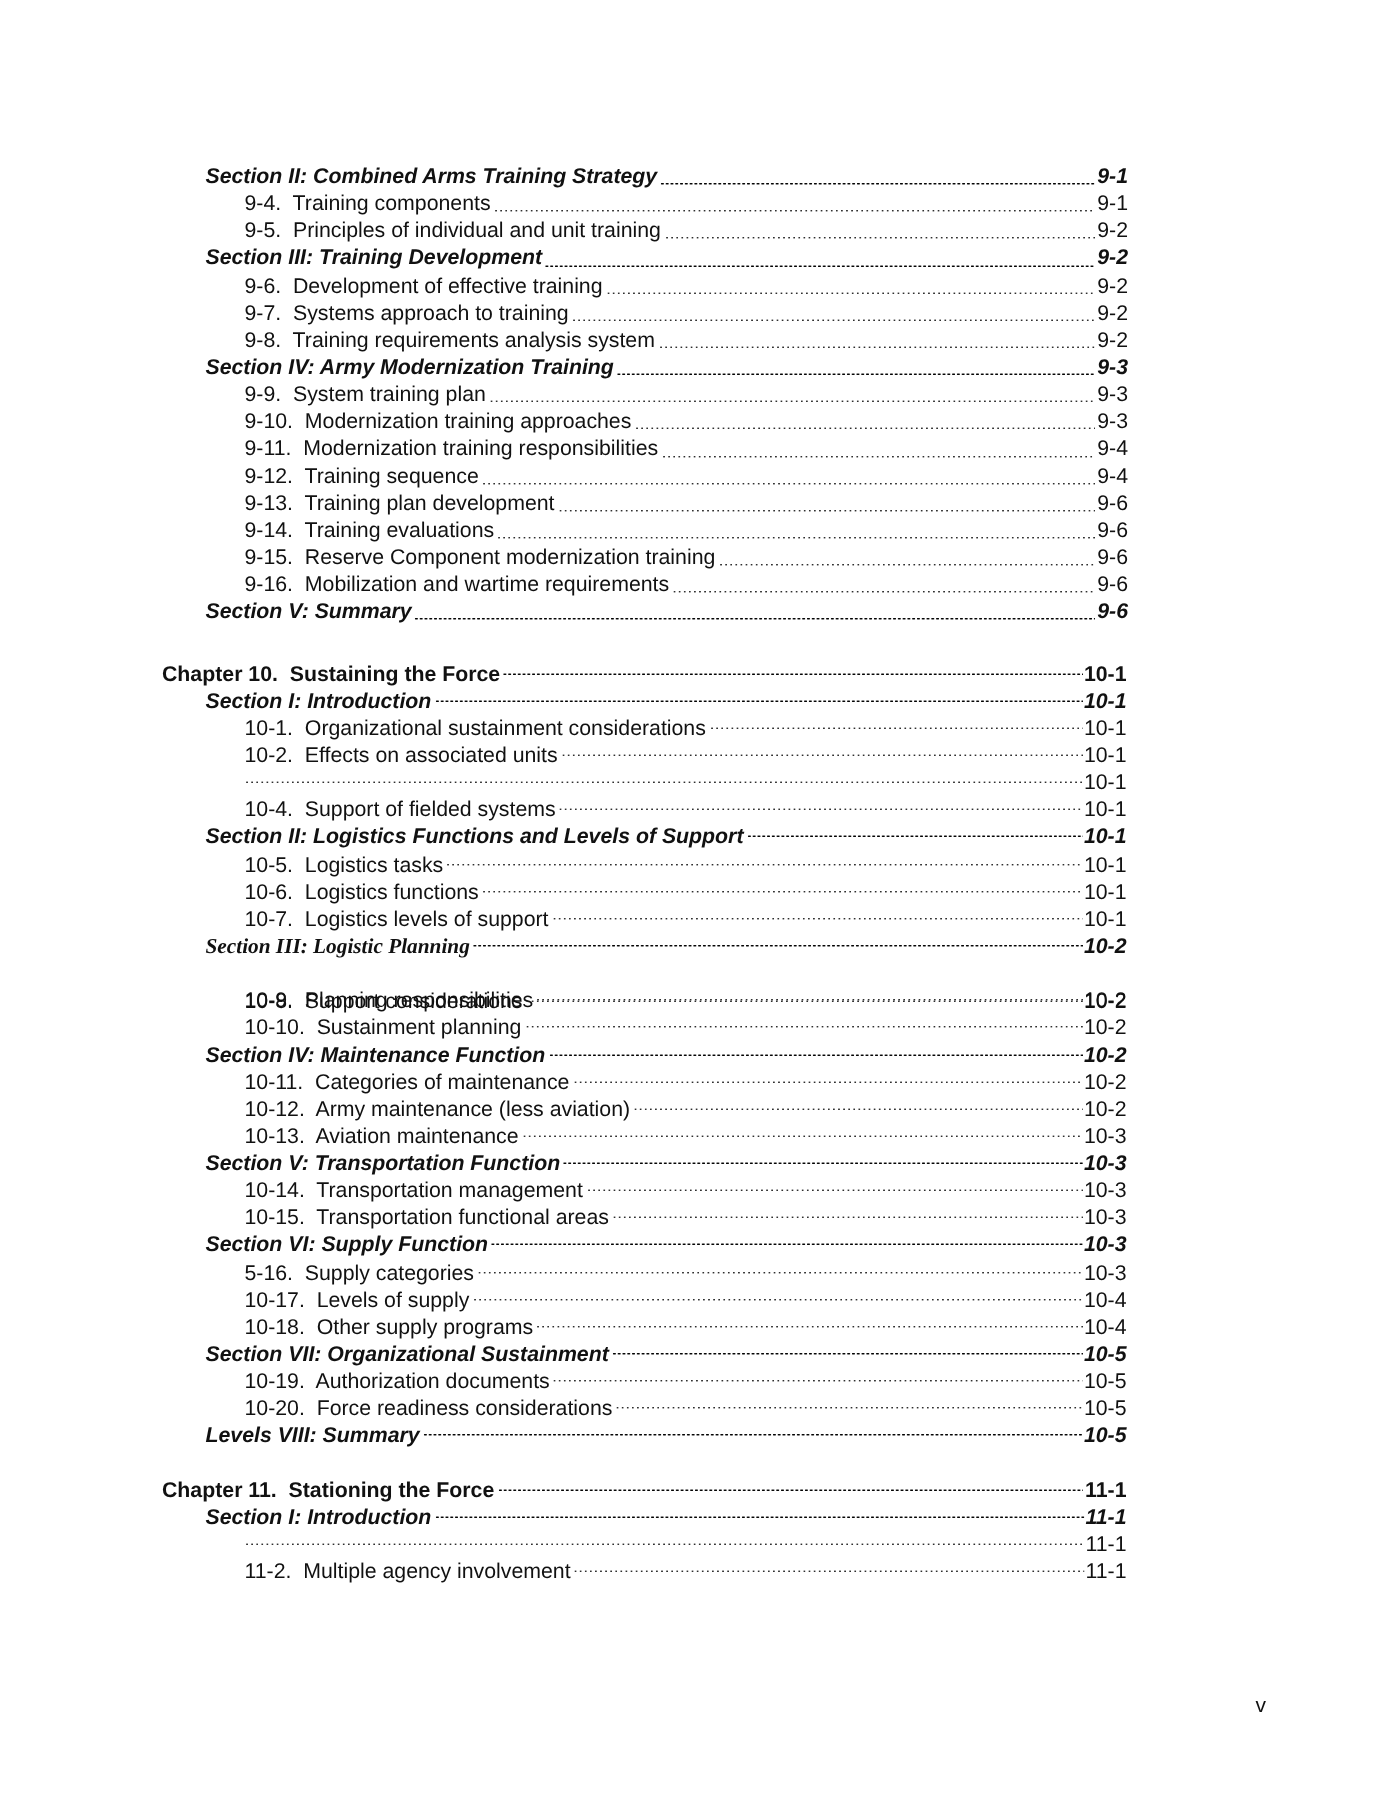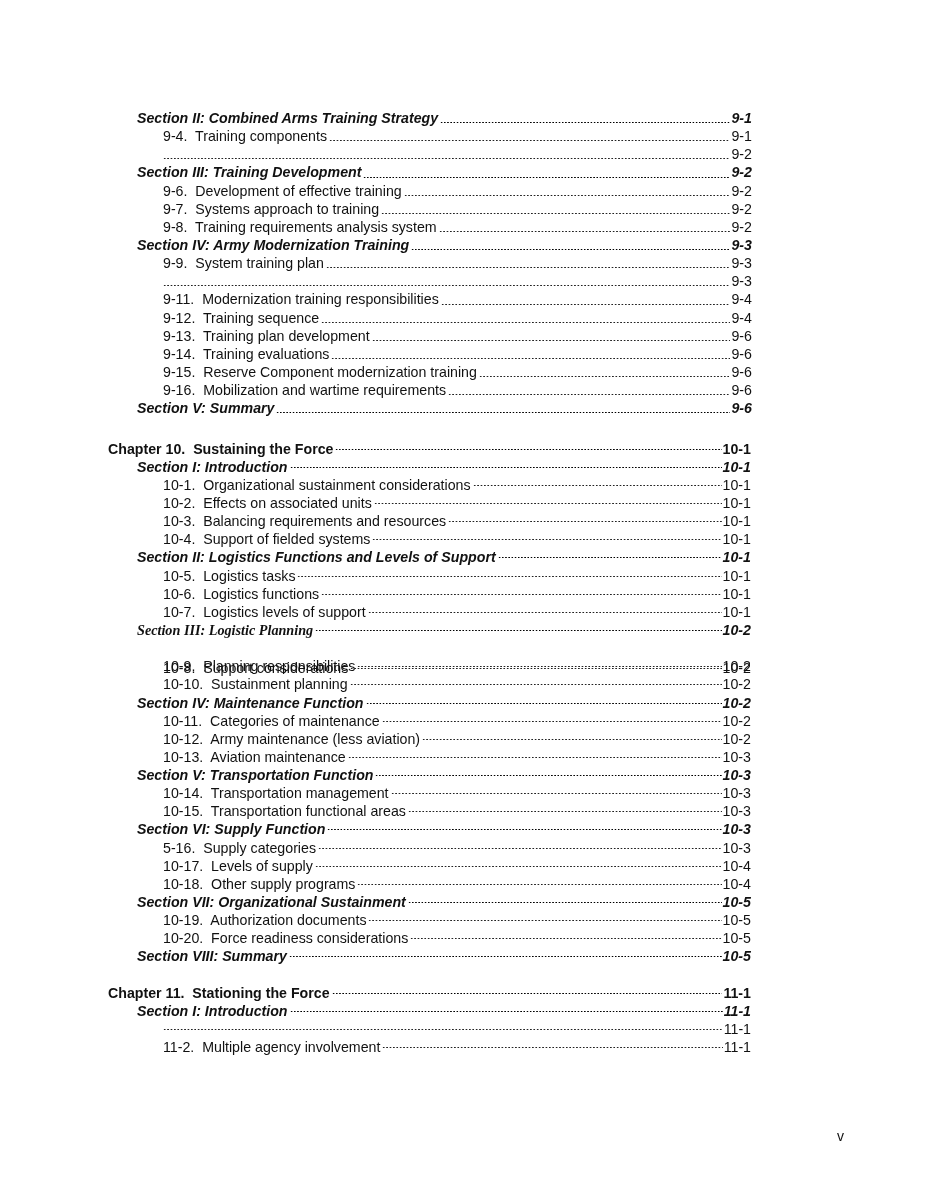--- a/index.html
+++ b/index.html
@@ -37,20 +37,21 @@
         <span class="label" style="white-space: pre;">Section II: Combined Arms Training Strategy</span>
         <span class="leader"></span>
         <span class="page">9-1</span>
       </div>
       <div class="row item">
         <span class="label" style="white-space: pre;">9-4.  Training components</span>
         <span class="leader"></span>
         <span class="page">9-1</span>
       </div>
       <div class="row item">
+        <span class="label" style="white-space: pre;">9-5.  Principles of individual and unit training</span>
         <span class="leader"></span>
         <span class="page">9-2</span>
       </div>
       <div class="row section">
         <span class="label" style="white-space: pre;">Section III: Training Development</span>
         <span class="leader"></span>
         <span class="page">9-2</span>
       </div>
       <div class="row item">
         <span class="label" style="white-space: pre;">9-6.  Development of effective training</span>
@@ -71,20 +72,21 @@
         <span class="label" style="white-space: pre;">Section IV: Army Modernization Training</span>
         <span class="leader"></span>
         <span class="page">9-3</span>
       </div>
       <div class="row item">
         <span class="label" style="white-space: pre;">9-9.  System training plan</span>
         <span class="leader"></span>
         <span class="page">9-3</span>
       </div>
       <div class="row item">
+        <span class="label" style="white-space: pre;">9-10.  Modernization training approaches</span>
         <span class="leader"></span>
         <span class="page">9-3</span>
       </div>
       <div class="row item">
         <span class="label" style="white-space: pre;">9-11.  Modernization training responsibilities</span>
         <span class="leader"></span>
         <span class="page">9-4</span>
       </div>
       <div class="row item">
         <span class="label" style="white-space: pre;">9-12.  Training sequence</span>
@@ -133,21 +135,20 @@
         <span class="label" style="white-space: pre;">10-1.  Organizational sustainment considerations</span>
         <span class="leader"></span>
         <span class="page">10-1</span>
       </div>
       <div class="row item">
         <span class="label" style="white-space: pre;">10-2.  Effects on associated units</span>
         <span class="leader"></span>
         <span class="page">10-1</span>
       </div>
       <div class="row item">
-        <span class="label" style="white-space: pre;">10-3.  Balancing requirements and resources</span>
         <span class="leader"></span>
         <span class="page">10-1</span>
       </div>
       <div class="row item">
         <span class="label" style="white-space: pre;">10-4.  Support of fielded systems</span>
         <span class="leader"></span>
         <span class="page">10-1</span>
       </div>
       <div class="row section">
         <span class="label" style="white-space: pre;">Section II: Logistics Functions and Levels of Support</span>
@@ -253,21 +254,21 @@
         <span class="label" style="white-space: pre;">10-19.  Authorization documents</span>
         <span class="leader"></span>
         <span class="page">10-5</span>
       </div>
       <div class="row item">
         <span class="label" style="white-space: pre;">10-20.  Force readiness considerations</span>
         <span class="leader"></span>
         <span class="page">10-5</span>
       </div>
       <div class="row section">
-        <span class="label" style="white-space: pre;">Section VIII: Summary</span>
+        <span class="label" style="white-space: pre;">Levels VIII: Summary</span>
         <span class="leader"></span>
         <span class="page">10-5</span>
       </div>
     </div>
   <div class="gap"></div>
   <div class="chap11" id="grp-chapter11">
       <div class="row chapter">
         <span class="label" style="white-space: pre;">Chapter 11.  Stationing the Force</span>
         <span class="leader"></span>
         <span class="page">11-1</span>

